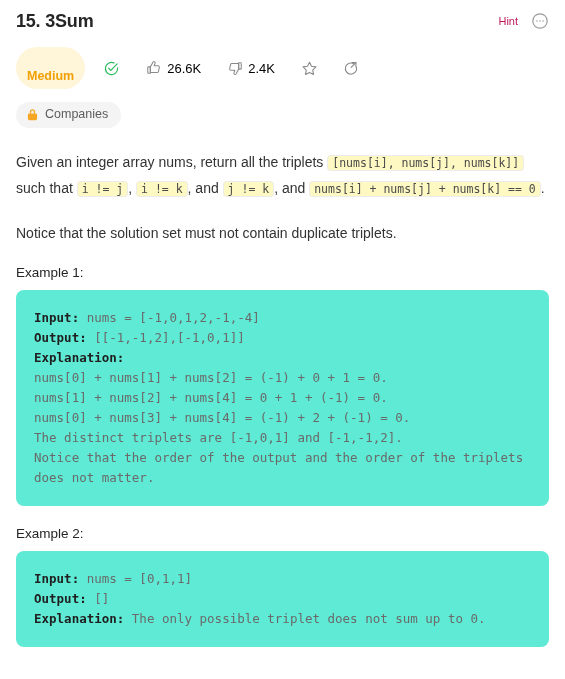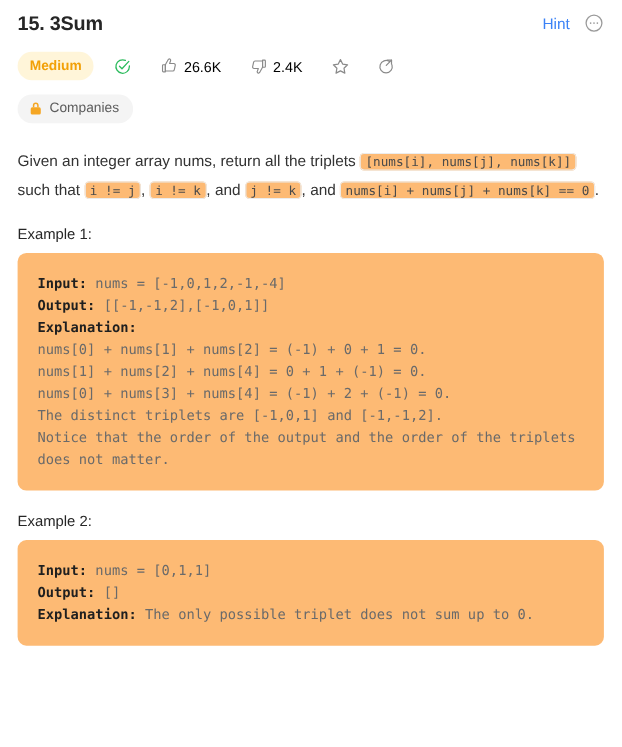--- a/index.html
+++ b/index.html
@@ -36,22 +36,22 @@
     color: #262626;
     line-height: 24px;
   }
   .title-actions {
     display: flex;
     align-items: center;
     gap: 13px;
     padding-top: 3px;
   }
   .hint-btn {
-    font-size: 14px;
-    color: #3b82f6;
+    font-size: 11px;
+    color: #be185d;
     line-height: 18px;
   }
   .more-icon {
     width: 18px;
     height: 18px;
     display: inline-block;
     color: #9a9a9a;
   }
 
   
@@ -59,21 +59,21 @@
     display: flex;
     align-items: center;
     margin-top: 14px;
     gap: 0;
   }
   .difficulty-badge {
     background: #fff5d9;
     color: #f2a007;
     font-size: 12.5px;
     font-weight: bold;
-    padding: 6px 11px 6px 11px;
+    padding: 22px 11px 6px 11px;
     border-radius: 22px;
     line-height: 14px;
     text-align: right;
   }
   .meta-item {
     display: flex;
     align-items: center;
     gap: 5px;
     color: #8a8a8a;
     font-size: 13px;
@@ -109,37 +109,37 @@
   .description {
     margin-top: 22px;
     font-size: 14px;
     line-height: 25px;
     color: #333333;
   }
   .description p { margin: 0 0 19px 0; }
   code.inline {
     font-family: "DejaVu Sans Mono", monospace;
     font-size: 11.5px;
-    background: #fdba74;
+    background: #fef9c3;
     border: 1px solid #ececec;
     border-radius: 4px;
     padding: 0 4px;
     color: #4a4a4a;
     white-space: nowrap;
   }
 
   
   .example-title {
     font-size: 13.5px;
     font-weight: normal;
     color: #262626;
     margin-top: 8px;
   }
   .example-block {
-    background: #fdba74;
+    background: #5eead4;
     border-radius: 8px;
     margin-top: 10px;
     padding: 18px 18px 18px 18px;
   }
   pre.code {
     margin: 0;
     font-family: "DejaVu Sans Mono", monospace;
     font-size: 12.5px;
     line-height: 20px;
     color: #6a6a6a;
@@ -231,20 +231,21 @@
           <path d="M3.1 6V4.1a2.9 2.9 0 0 1 5.8 0V6h-1.5V4.1a1.4 1.4 0 0 0-2.8 0V6z"></path>
         </svg>
       </span>
       <span>Companies</span>
     </span>
   </div>
 
   <div class="description">
     <p><span>Given an integer array nums, return all the triplets </span><code class="inline">[nums[i], nums[j], nums[k]]</code><span> such that </span><code class="inline">i != j</code><span>, </span><code class="inline">i != k</code><span>, and </span><code class="inline">j != k</code><span>, and </span><code class="inline">nums[i] + nums[j] + nums[k] == 0</code><span>.</span></p>
 
+    <p>Notice that the solution set must not contain duplicate triplets.</p>
   </div>
 
   <div>
     <div class="example-title">Example 1:</div>
     <div class="example-block">
       <pre class="code"><b>Input:</b><span> nums = [-1,0,1,2,-1,-4]</span>
 <b>Output:</b><span> [[-1,-1,2],[-1,0,1]]</span>
 <b>Explanation:</b><span>
 nums[0] + nums[1] + nums[2] = (-1) + 0 + 1 = 0.
 nums[1] + nums[2] + nums[4] = 0 + 1 + (-1) = 0.

